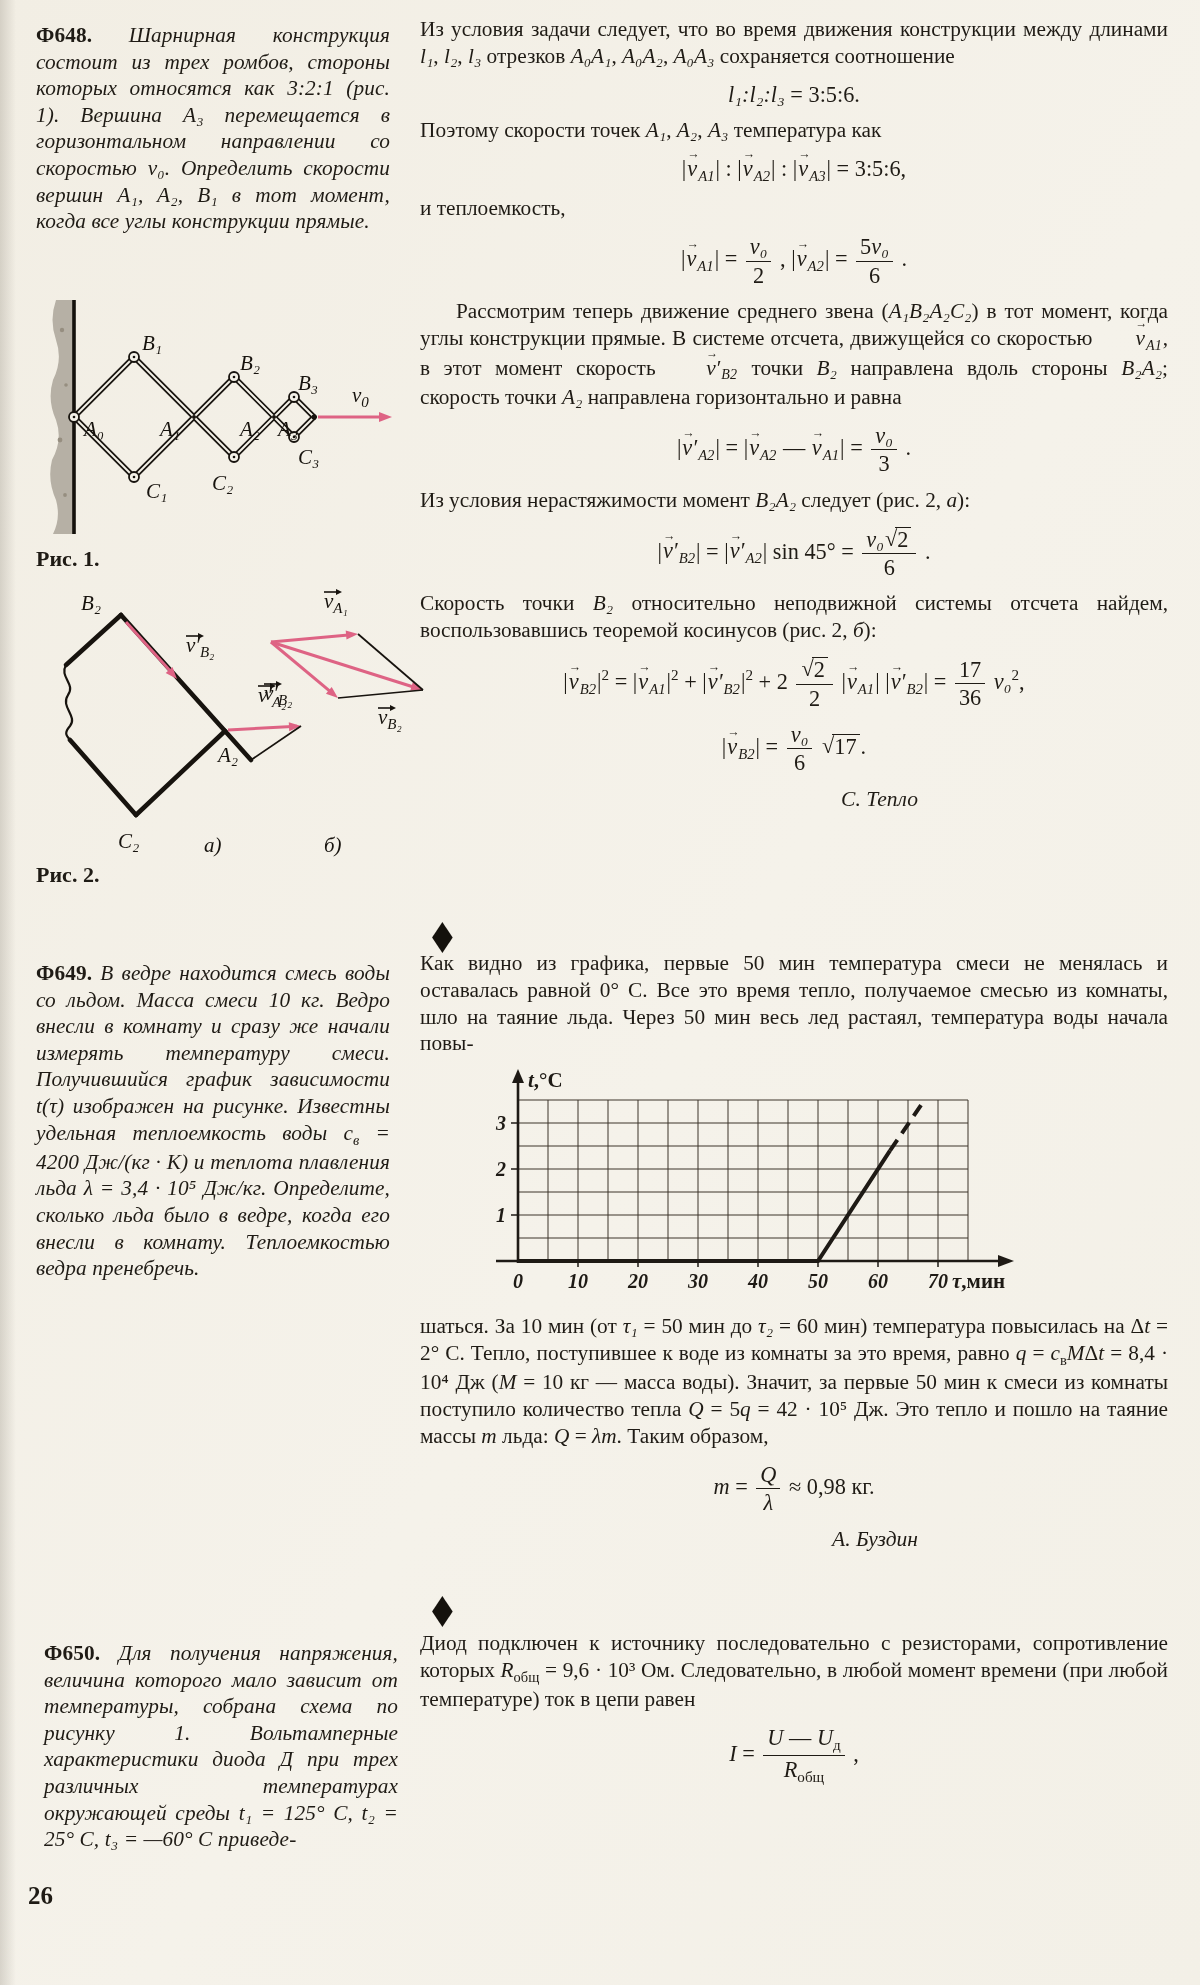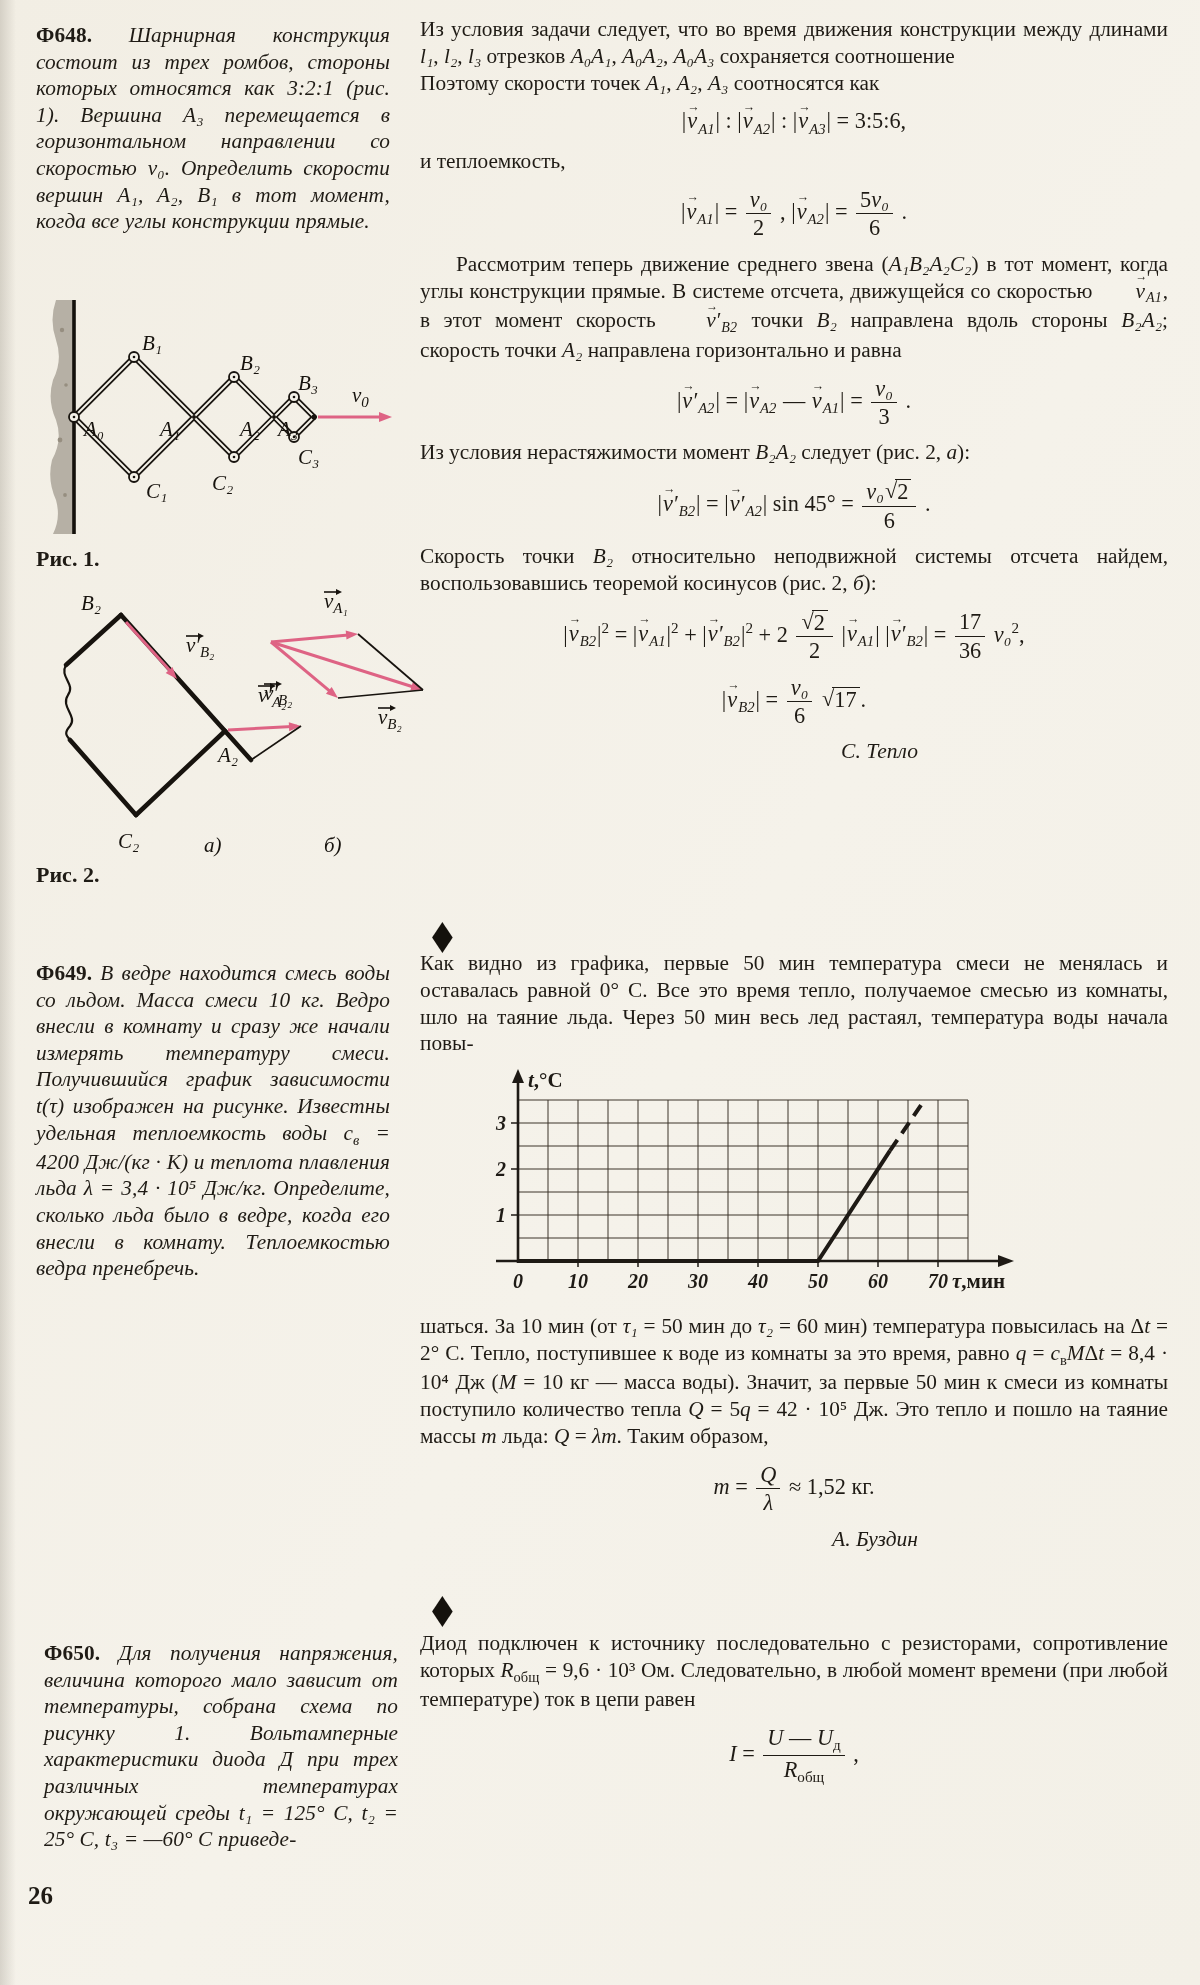--- a/index.html
+++ b/index.html
@@ -187,21 +187,22 @@
     </div>
 
   <div class="prob" style="left:44px;top:1640px;">
       <div class="para"><span class="rb">Ф650. </span><span class="ri">Для получения напряжения, величина которого мало зависит от температуры, собрана схема по рисунку 1. Вольтамперные характеристики диода Д при трех различных температурах окружающей среды t₁ = 125° C, t₂ = 25° C, t₃ = —60° C приведе-</span></div>
     </div>
 
   <div class="pageno" style="left:28px;top:1882px;">26</div>
 
   <div class="sol" style="left:420px;top:16px;">
       <div class="para"><span class="rt">Из условия задачи следует, что во время движения конструкции между длинами </span><span class="ri">l₁</span><span class="rt">, </span><span class="ri">l₂</span><span class="rt">, </span><span class="ri">l₃</span><span class="rt"> отрезков </span><span class="ri">A₀A₁</span><span class="rt">, </span><span class="ri">A₀A₂</span><span class="rt">, </span><span class="ri">A₀A₃</span><span class="rt"> сохраняется соотношение</span></div>
-      <div class="para"><span class="rt">Поэтому скорости точек </span><span class="ri">A₁</span><span class="rt">, </span><span class="ri">A₂</span><span class="rt">, </span><span class="ri">A₃</span><span class="rt"> соотносятся как</span></div>
+      <div class="formula"><span class="ri">l₁:l₂:l₃</span><span class="rt"> = 3:5:6.</span></div>
+      <div class="para"><span class="rt">Поэтому скорости точек </span><span class="ri">A₁</span><span class="rt">, </span><span class="ri">A₂</span><span class="rt">, </span><span class="ri">A₃</span><span class="rt"> температура как</span></div>
       <div class="formula"><span class="rt">|</span><span class="vec"><span class="vbase">v</span><span class="vsub">A1</span></span><span class="rt">| : |</span><span class="vec"><span class="vbase">v</span><span class="vsub">A2</span></span><span class="rt">| : |</span><span class="vec"><span class="vbase">v</span><span class="vsub">A3</span></span><span class="rt">| = 3:5:6,</span></div>
       <div class="para"><span class="rt">и теплоемкость,</span></div>
       <div class="formula"><span class="rt">|</span><span class="vec"><span class="vbase">v</span><span class="vsub">A1</span></span><span class="rt">| = </span><span class="frac"><span class="fnum"><span class="ri">v₀</span></span><span class="fden"><span class="rt">2</span></span></span><span class="rt"> ,  |</span><span class="vec"><span class="vbase">v</span><span class="vsub">A2</span></span><span class="rt">| = </span><span class="frac"><span class="fnum"><span class="rt">5</span><span class="ri">v₀</span></span><span class="fden"><span class="rt">6</span></span></span><span class="rt"> .</span></div>
       <div class="para ind"><span class="rt">Рассмотрим теперь движение среднего звена (</span><span class="ri">A₁B₂A₂C₂</span><span class="rt">) в тот момент, когда углы конструкции прямые. В системе отсчета, движущейся со скоростью </span><span class="vec"><span class="vbase">v</span><span class="vsub">A1</span></span><span class="rt">, в этот момент скорость </span><span class="vec"><span class="vbase">v′</span><span class="vsub">B2</span></span><span class="rt"> точки </span><span class="ri">B₂</span><span class="rt"> направлена вдоль стороны </span><span class="ri">B₂A₂</span><span class="rt">; скорость точки </span><span class="ri">A₂</span><span class="rt"> направлена горизонтально и равна</span></div>
       <div class="formula"><span class="rt">|</span><span class="vec"><span class="vbase">v′</span><span class="vsub">A2</span></span><span class="rt">| = |</span><span class="vec"><span class="vbase">v</span><span class="vsub">A2</span></span><span class="rt"> — </span><span class="vec"><span class="vbase">v</span><span class="vsub">A1</span></span><span class="rt">| = </span><span class="frac"><span class="fnum"><span class="ri">v₀</span></span><span class="fden"><span class="rt">3</span></span></span><span class="rt"> .</span></div>
       <div class="para"><span class="rt">Из условия нерастяжимости момент </span><span class="ri">B₂A₂</span><span class="rt"> следует (рис. 2, </span><span class="ri">а</span><span class="rt">):</span></div>
       <div class="formula"><span class="rt">|</span><span class="vec"><span class="vbase">v′</span><span class="vsub">B2</span></span><span class="rt">| = |</span><span class="vec"><span class="vbase">v′</span><span class="vsub">A2</span></span><span class="rt">| sin 45° = </span><span class="frac"><span class="fnum"><span class="ri">v₀</span><span class="sqrt"><span class="rsign">√</span><span class="rarg">2</span></span></span><span class="fden"><span class="rt">6</span></span></span><span class="rt"> .</span></div>
       <div class="para"><span class="rt">Скорость точки </span><span class="ri">B₂</span><span class="rt"> относительно неподвижной системы отсчета найдем, воспользовавшись теоремой косинусов (рис. 2, </span><span class="ri">б</span><span class="rt">):</span></div>
       <div class="formula"><span class="rt">|</span><span class="vec"><span class="vbase">v</span><span class="vsub">B2</span></span><span class="rt">|</span><span class="sp">2</span><span class="rt"> = |</span><span class="vec"><span class="vbase">v</span><span class="vsub">A1</span></span><span class="rt">|</span><span class="sp">2</span><span class="rt"> + |</span><span class="vec"><span class="vbase">v′</span><span class="vsub">B2</span></span><span class="rt">|</span><span class="sp">2</span><span class="rt"> + 2 </span><span class="frac"><span class="fnum"><span class="sqrt"><span class="rsign">√</span><span class="rarg">2</span></span></span><span class="fden"><span class="rt">2</span></span></span><span class="rt"> |</span><span class="vec"><span class="vbase">v</span><span class="vsub">A1</span></span><span class="rt">| |</span><span class="vec"><span class="vbase">v′</span><span class="vsub">B2</span></span><span class="rt">| = </span><span class="frac"><span class="fnum"><span class="rt">17</span></span><span class="fden"><span class="rt">36</span></span></span><span class="ri"> v₀</span><span class="sp">2</span><span class="rt">,</span></div>
       <div class="formula"><span class="rt">|</span><span class="vec"><span class="vbase">v</span><span class="vsub">B2</span></span><span class="rt">| = </span><span class="frac"><span class="fnum"><span class="ri">v₀</span></span><span class="fden"><span class="rt">6</span></span></span><span class="rt"> </span><span class="sqrt"><span class="rsign">√</span><span class="rarg">17</span></span><span class="rt">.</span></div>
@@ -261,21 +262,21 @@
           <line x1="402" y1="196" x2="402" y2="202" class="gaxis2"></line>
           <text x="402" y="223" class="gnum" text-anchor="middle">60</text>
           <line x1="462" y1="196" x2="462" y2="202" class="gaxis2"></line>
           <text x="462" y="223" class="gnum" text-anchor="middle">70</text>
           <polyline points="42,196 342,196 414,85.60000000000001" class="gline"></polyline>
           <polyline points="414,85.60000000000001 447,37.29999999999998" class="gline dash"></polyline>
           <text x="52" y="22" class="glab"><tspan class="glabit">t</tspan><tspan>,°C</tspan></text>
           <text x="476" y="223" class="glab"><tspan class="glabit">τ</tspan><tspan>,мин</tspan></text>
         </svg></div>
       <div class="para"><span class="rt">шаться. За 10 мин (от </span><span class="ri">τ₁</span><span class="rt"> = 50 мин до </span><span class="ri">τ₂</span><span class="rt"> = 60 мин) температура повысилась на Δ</span><span class="ri">t</span><span class="rt"> = 2° C. Тепло, поступившее к воде из комнаты за это время, равно </span><span class="ri">q</span><span class="rt"> = </span><span class="ri">c</span><span class="sb">в</span><span class="ri">M</span><span class="rt">Δ</span><span class="ri">t</span><span class="rt"> = 8,4 · 10⁴ Дж (</span><span class="ri">M</span><span class="rt"> = 10 кг — масса воды). Значит, за первые 50 мин к смеси из комнаты поступило количество тепла </span><span class="ri">Q</span><span class="rt"> = 5</span><span class="ri">q</span><span class="rt"> = 42 · 10⁵ Дж. Это тепло и пошло на таяние массы </span><span class="ri">m</span><span class="rt"> льда: </span><span class="ri">Q</span><span class="rt"> = </span><span class="ri">λm</span><span class="rt">. Таким образом,</span></div>
-      <div class="formula"><span class="ri">m</span><span class="rt"> = </span><span class="frac"><span class="fnum"><span class="ri">Q</span></span><span class="fden"><span class="ri">λ</span></span></span><span class="rt"> ≈ 1,52 кг.</span></div>
+      <div class="formula"><span class="ri">m</span><span class="rt"> = </span><span class="frac"><span class="fnum"><span class="ri">Q</span></span><span class="fden"><span class="ri">λ</span></span></span><span class="rt"> ≈ 0,98 кг.</span></div>
       <div class="sign">А. Буздин</div>
     </div>
 
   <div class="diamond" style="left:432px;top:1592px;">◆</div>
 
   <div class="sol" style="left:420px;top:1630px;">
       <div class="para"><span class="rt">Диод подключен к источнику последовательно с резисторами, сопротивление которых </span><span class="ri">R</span><span class="sb">общ</span><span class="rt"> = 9,6 · 10³ Ом. Следовательно, в любой момент времени (при любой температуре) ток в цепи равен</span></div>
       <div class="formula"><span class="ri">I</span><span class="rt"> = </span><span class="frac"><span class="fnum"><span class="ri">U</span><span class="rt"> — </span><span class="ri">U</span><span class="sb">д</span></span><span class="fden"><span class="ri">R</span><span class="sb">общ</span></span></span><span class="rt"> ,</span></div>
     </div>
 </div>

